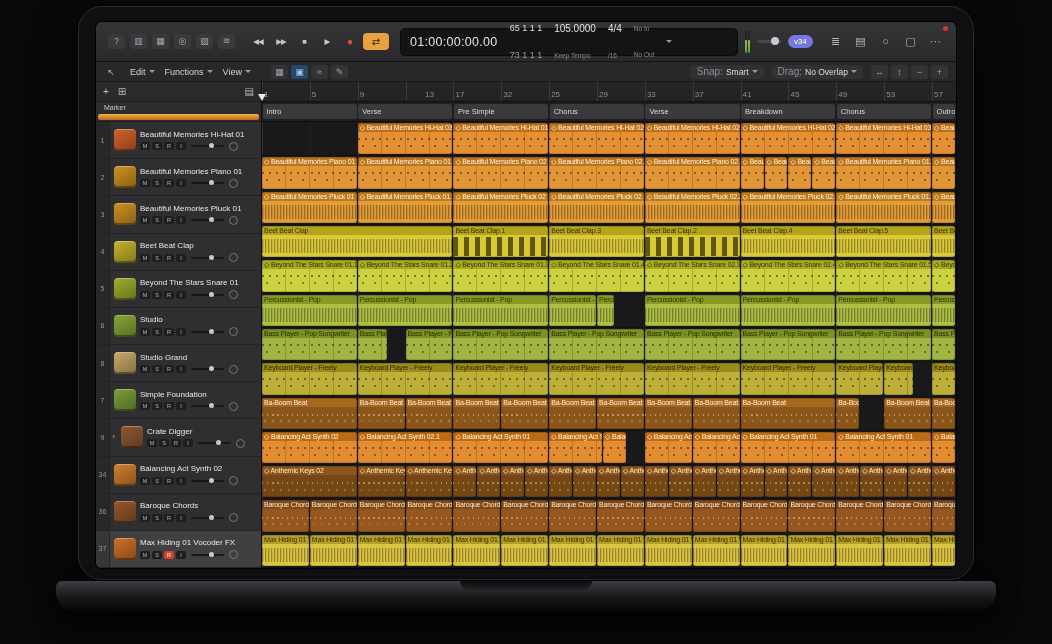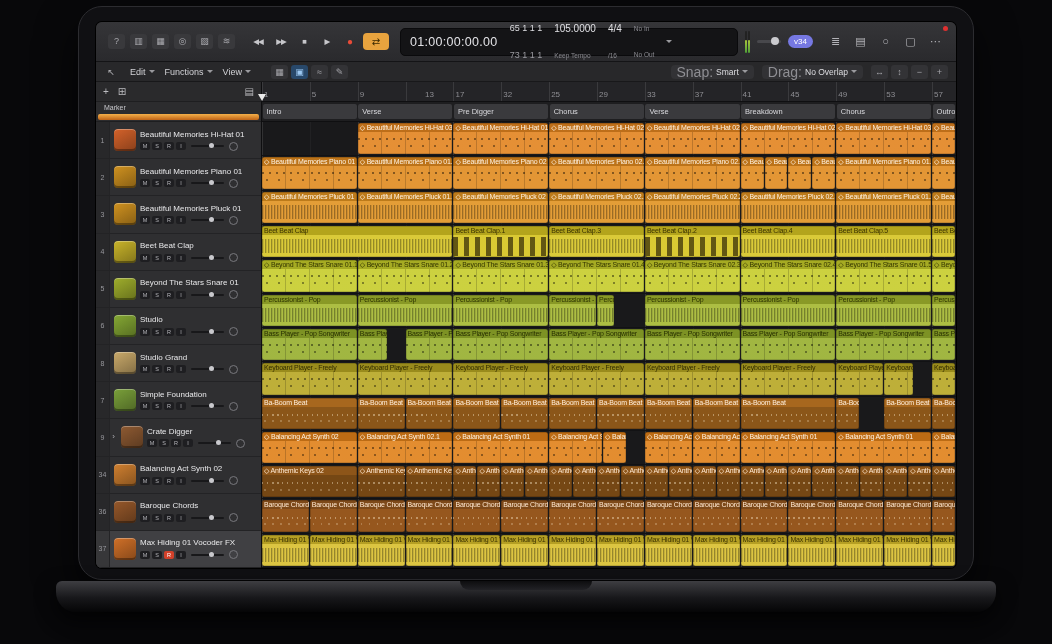--- a/index.html
+++ b/index.html
@@ -55,21 +55,21 @@
   .mbar{height:20px;display:flex;align-items:center;gap:8px;padding:0 8px;background:#28282A;
     border-bottom:1px solid #18181A;font-size:9px;color:#C8C8CC}
   .ptool{width:14px;text-align:center;color:#B4B4B8;font-size:9px}
   .menu-item{display:flex;align-items:center;gap:3px;padding:1px 4px;border-radius:3px;color:#D2D2D6}
   .micons{display:flex;gap:3px;align-items:center;margin-left:8px}
   .mico{width:17px;height:14px;border-radius:3px;background:#333336;color:#A6A6AB;
     font-size:9px;line-height:14px;text-align:center}
   .mico.active{background:#28486A;color:#9CC8F2}
   .dropdown{display:flex;align-items:center;gap:3px;background:#323235;border-radius:4px;
     height:14px;padding:0 6px}
-  .dd-label{color:#8E8E93;font-size:14px}
+  .dd-label{color:#8E8E93;font-size:10px}
   .dd-value{color:#DEDEE2;font-size:8.5px}
   .zicons{display:flex;gap:3px;align-items:center}
 
   
   .mainbody{position:absolute;left:0;top:60px;right:0;bottom:0;display:flex}
 
   
   .sidebar{width:166px;flex:none;display:flex;flex-direction:column;background:#2E2E30;
     border-right:1px solid #0E0E10}
   .sb-tools{height:20px;flex:none;display:flex;align-items:center;gap:9px;padding:0 7px;
@@ -474,21 +474,21 @@
               <span class="rnum" style="left: 432.759px;">37</span>
               <span class="rnum" style="left: 480.621px;">41</span>
               <span class="rnum" style="left: 528.483px;">45</span>
               <span class="rnum" style="left: 576.345px;">49</span>
               <span class="rnum" style="left: 624.207px;">53</span>
               <span class="rnum" style="left: 672.069px;">57</span>
             </div>
           <div class="sections">
               <div class="sec" style="left: 0.5px; width: 94.2241px;">Intro</div>
               <div class="sec" style="left: 96.2241px; width: 94.2241px;">Verse</div>
-              <div class="sec" style="left: 191.948px; width: 94.2241px;">Pre Digger</div>
+              <div class="sec" style="left: 191.948px; width: 94.2241px;">Pre Simple</div>
               <div class="sec" style="left: 287.672px; width: 94.2241px;">Chorus</div>
               <div class="sec" style="left: 383.397px; width: 94.2241px;">Verse</div>
               <div class="sec" style="left: 479.121px; width: 94.2241px;">Breakdown</div>
               <div class="sec" style="left: 574.845px; width: 94.2241px;">Chorus</div>
               <div class="sec" style="left: 670.569px; width: 22.431px;">Outro</div>
             </div>
           <div class="lanes" style="background-image: repeating-linear-gradient(90deg, rgba(255, 255, 255, 0.075) 0px, rgba(255, 255, 255, 0.075) 1px, transparent 1px, transparent 95.7241px), repeating-linear-gradient(90deg, rgba(255, 255, 255, 0.035) 0px, rgba(255, 255, 255, 0.035) 1px, transparent 1px, transparent 47.8621px);">
               <div class="lane">
                 <div class="region" style="left: 95.7241px; width: 94.7241px; background: rgb(226, 131, 30);">
                   <span class="rh" style="color: rgb(255, 243, 226);">◇ Beautiful Memories Hi-Hat 03.1</span>

